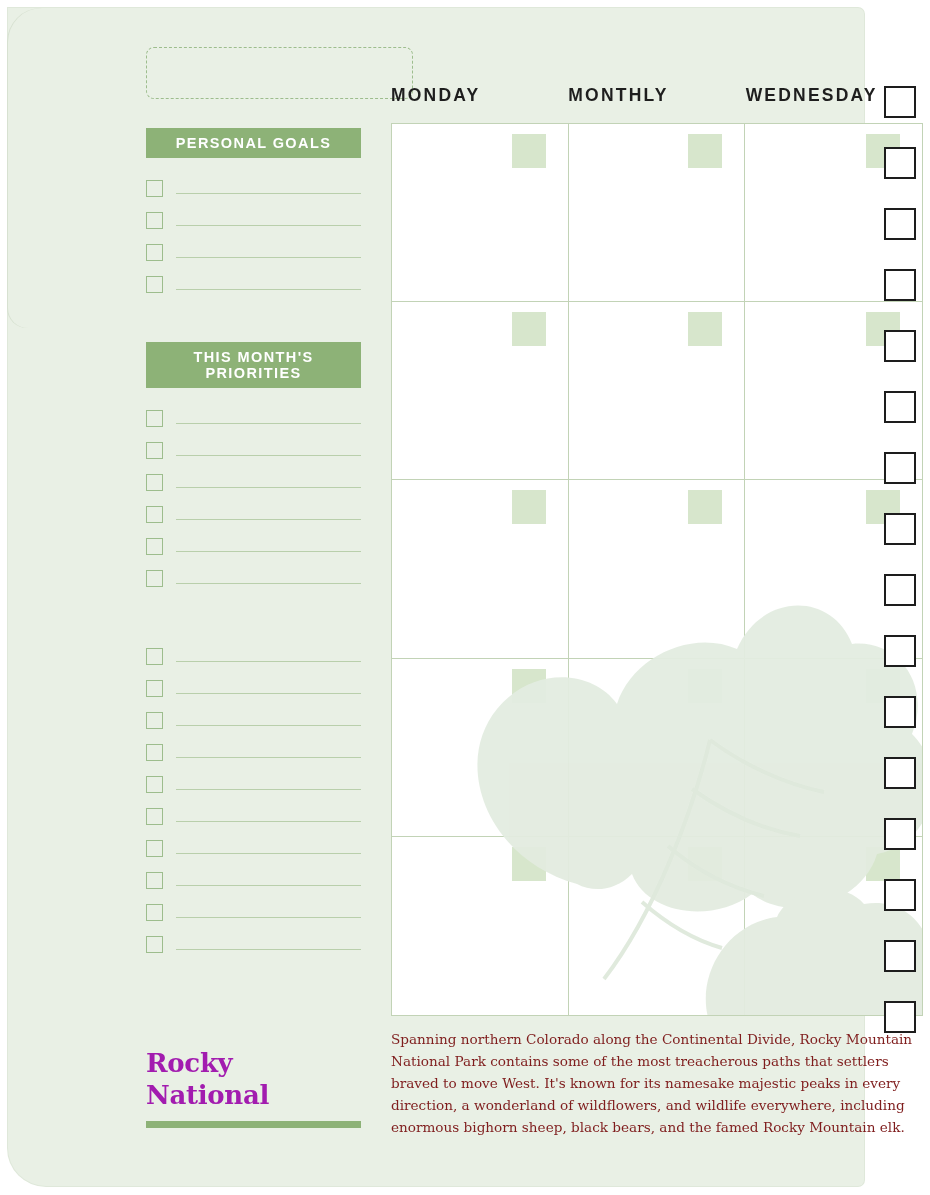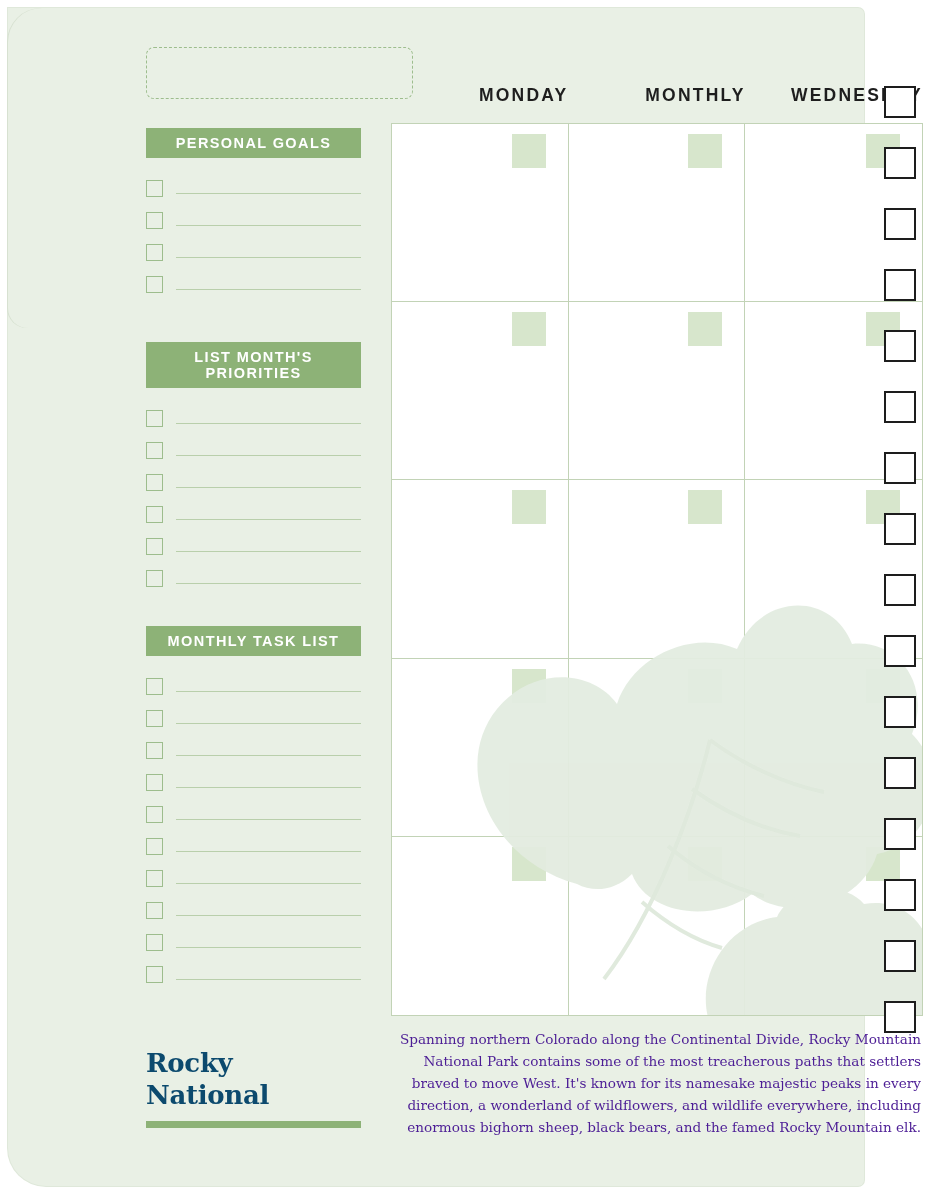--- a/index.html
+++ b/index.html
@@ -105,21 +105,21 @@
     position: absolute;
     left: 80px;
     top: 1040px;
     width: 215px;
   }
   #park-title .name {
     font-family: "DejaVu Serif", serif;
     font-weight: bold;
     font-size: 26px;
     line-height: 1.22;
-    color: #0c4a6e;
+    color: #a21caf;
     letter-spacing: -0.3px;
   }
   #park-underline {
     margin-top: 10px;
     height: 7px;
     background: #8db277;
     width: 100%;
   }
 
   
@@ -129,21 +129,21 @@
     top: 60px;
     width: 532px;
   }
   #day-headers {
     display: flex;
     height: 55px;
     align-items: center;
   }
   .day-head {
     flex: 1 1 0;
-    text-align: right;
+    text-align: left;
     font-size: 17.5px;
     font-weight: bold;
     letter-spacing: 2.2px;
     color: #1e1e1e;
     font-family: "Liberation Sans", sans-serif;
   }
   #grid {
     position: relative;
     width: 532px;
     height: 893px;
@@ -183,22 +183,22 @@
 
   
   #description {
     position: absolute;
     left: 325px;
     top: 1020px;
     width: 530px;
     font-family: "DejaVu Serif", serif;
     font-size: 13.6px;
     line-height: 1.62;
-    color: #4c1d95;
-    text-align: right;
+    color: #7f1d1d;
+    text-align: left;
   }
 
   
   #rail {
     position: absolute;
     left: 876px;
     top: 78px;
     width: 44px;
   }
   .rail-box {
@@ -236,21 +236,21 @@
               <div class="checkbox"></div>
               <div class="rule"></div>
             </div>
             <div class="line-row">
               <div class="checkbox"></div>
               <div class="rule"></div>
             </div>
           </div>
         </div>
         <div class="section" style="top: 334px;">
-          <div class="section-header">LIST MONTH'S PRIORITIES</div>
+          <div class="section-header">THIS MONTH'S PRIORITIES</div>
           <div class="lines">
             <div class="line-row">
               <div class="checkbox"></div>
               <div class="rule"></div>
             </div>
             <div class="line-row">
               <div class="checkbox"></div>
               <div class="rule"></div>
             </div>
             <div class="line-row">
@@ -265,21 +265,20 @@
               <div class="checkbox"></div>
               <div class="rule"></div>
             </div>
             <div class="line-row">
               <div class="checkbox"></div>
               <div class="rule"></div>
             </div>
           </div>
         </div>
         <div class="section" style="top: 618px;">
-          <div class="section-header">MONTHLY TASK LIST</div>
           <div class="lines">
             <div class="line-row">
               <div class="checkbox"></div>
               <div class="rule"></div>
             </div>
             <div class="line-row">
               <div class="checkbox"></div>
               <div class="rule"></div>
             </div>
             <div class="line-row">

